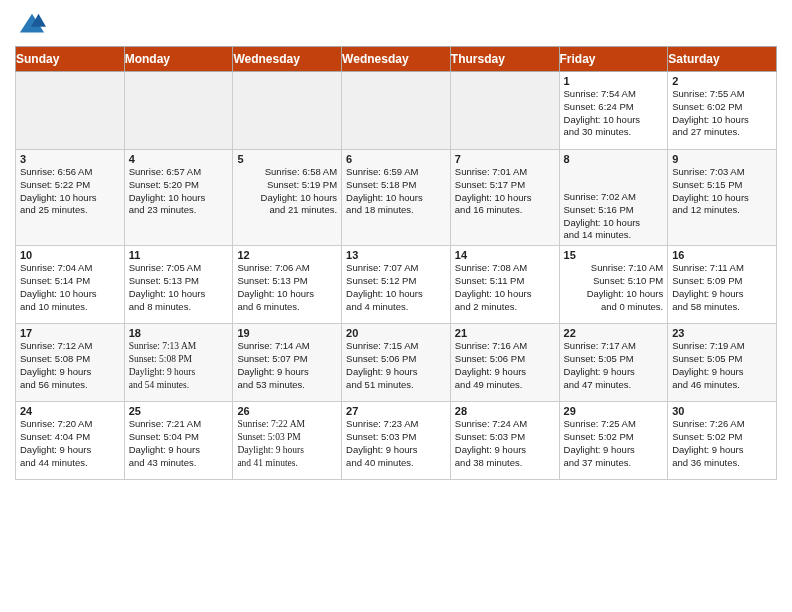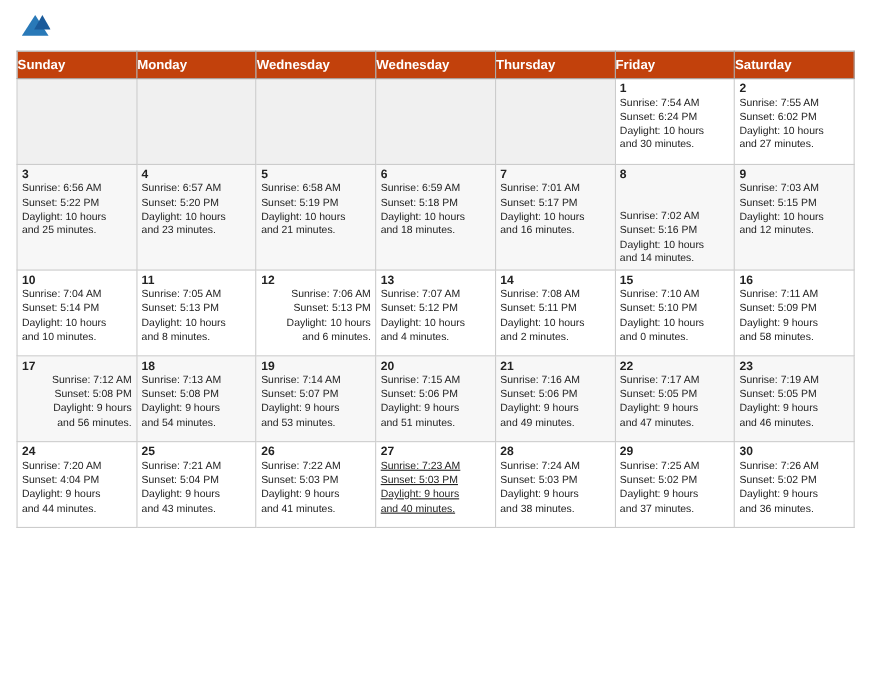--- a/index.html
+++ b/index.html
@@ -89,21 +89,21 @@
           </td>
           <td class="alt">
             <span class="day-num">4</span>
             <div class="day-info" style="white-space: pre-line;">Sunrise: 6:57 AM
 Sunset: 5:20 PM
 Daylight: 10 hours
 and 23 minutes.</div>
           </td>
           <td class="alt">
             <span class="day-num">5</span>
-            <div class="day-info" style="white-space: pre-line;">Sunrise: 6:58 AM
+            <div class="day-info" style="white-space: pre-line; text-align: right;">Sunrise: 6:58 AM
 Sunset: 5:19 PM
 Daylight: 10 hours
 and 21 minutes.</div>
           </td>
           <td class="alt">
             <span class="day-num">6</span>
             <div class="day-info" style="white-space: pre-line;">Sunrise: 6:59 AM
 Sunset: 5:18 PM
 Daylight: 10 hours
 and 18 minutes.</div>
@@ -140,65 +140,65 @@
           </td>
           <td>
             <span class="day-num">11</span>
             <div class="day-info" style="white-space: pre-line;">Sunrise: 7:05 AM
 Sunset: 5:13 PM
 Daylight: 10 hours
 and 8 minutes.</div>
           </td>
           <td>
             <span class="day-num">12</span>
-            <div class="day-info" style="white-space: pre-line; text-align: right;">Sunrise: 7:06 AM
+            <div class="day-info" style="white-space: pre-line;">Sunrise: 7:06 AM
 Sunset: 5:13 PM
 Daylight: 10 hours
 and 6 minutes.</div>
           </td>
           <td>
             <span class="day-num">13</span>
             <div class="day-info" style="white-space: pre-line;">Sunrise: 7:07 AM
 Sunset: 5:12 PM
 Daylight: 10 hours
 and 4 minutes.</div>
           </td>
           <td>
             <span class="day-num">14</span>
             <div class="day-info" style="white-space: pre-line;">Sunrise: 7:08 AM
 Sunset: 5:11 PM
 Daylight: 10 hours
 and 2 minutes.</div>
           </td>
           <td>
             <span class="day-num">15</span>
-            <div class="day-info" style="white-space: pre-line;">Sunrise: 7:10 AM
+            <div class="day-info" style="white-space: pre-line; text-align: right;">Sunrise: 7:10 AM
 Sunset: 5:10 PM
 Daylight: 10 hours
 and 0 minutes.</div>
           </td>
           <td>
             <span class="day-num">16</span>
             <div class="day-info" style="white-space: pre-line;">Sunrise: 7:11 AM
 Sunset: 5:09 PM
 Daylight: 9 hours
 and 58 minutes.</div>
           </td>
         </tr>
         <tr>
           <td class="alt">
             <span class="day-num">17</span>
-            <div class="day-info" style="white-space: pre-line; text-align: right;">Sunrise: 7:12 AM
+            <div class="day-info" style="white-space: pre-line;">Sunrise: 7:12 AM
 Sunset: 5:08 PM
 Daylight: 9 hours
 and 56 minutes.</div>
           </td>
           <td class="alt">
             <span class="day-num">18</span>
-            <div class="day-info" style="white-space: pre-line;">Sunrise: 7:13 AM
+            <div class="day-info" style="white-space: pre-line; font-family: Liberation Serif, serif;">Sunrise: 7:13 AM
 Sunset: 5:08 PM
 Daylight: 9 hours
 and 54 minutes.</div>
           </td>
           <td class="alt">
             <span class="day-num">19</span>
             <div class="day-info" style="white-space: pre-line;">Sunrise: 7:14 AM
 Sunset: 5:07 PM
 Daylight: 9 hours
 and 53 minutes.</div>
@@ -242,28 +242,28 @@
           </td>
           <td>
             <span class="day-num">25</span>
             <div class="day-info" style="white-space: pre-line;">Sunrise: 7:21 AM
 Sunset: 5:04 PM
 Daylight: 9 hours
 and 43 minutes.</div>
           </td>
           <td>
             <span class="day-num">26</span>
-            <div class="day-info" style="white-space: pre-line;">Sunrise: 7:22 AM
+            <div class="day-info" style="white-space: pre-line; font-family: Liberation Serif, serif;">Sunrise: 7:22 AM
 Sunset: 5:03 PM
 Daylight: 9 hours
 and 41 minutes.</div>
           </td>
           <td>
             <span class="day-num">27</span>
-            <div class="day-info" style="white-space: pre-line; text-decoration: underline;">Sunrise: 7:23 AM
+            <div class="day-info" style="white-space: pre-line;">Sunrise: 7:23 AM
 Sunset: 5:03 PM
 Daylight: 9 hours
 and 40 minutes.</div>
           </td>
           <td>
             <span class="day-num">28</span>
             <div class="day-info" style="white-space: pre-line;">Sunrise: 7:24 AM
 Sunset: 5:03 PM
 Daylight: 9 hours
 and 38 minutes.</div>

